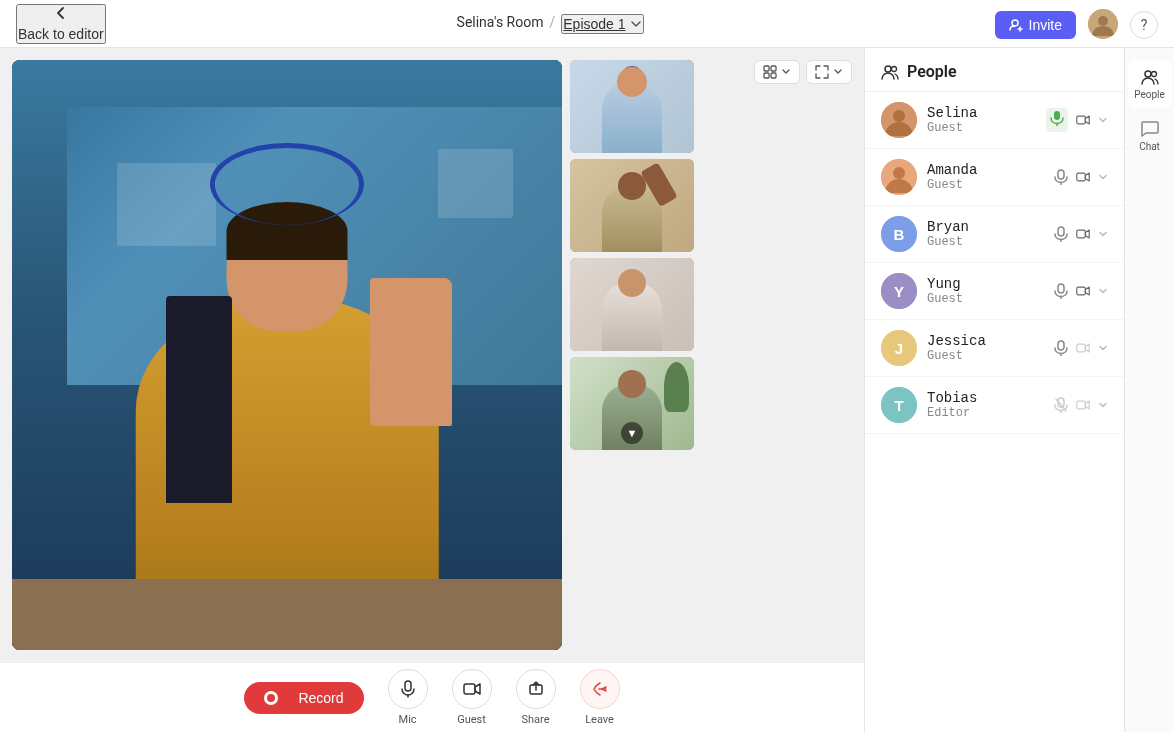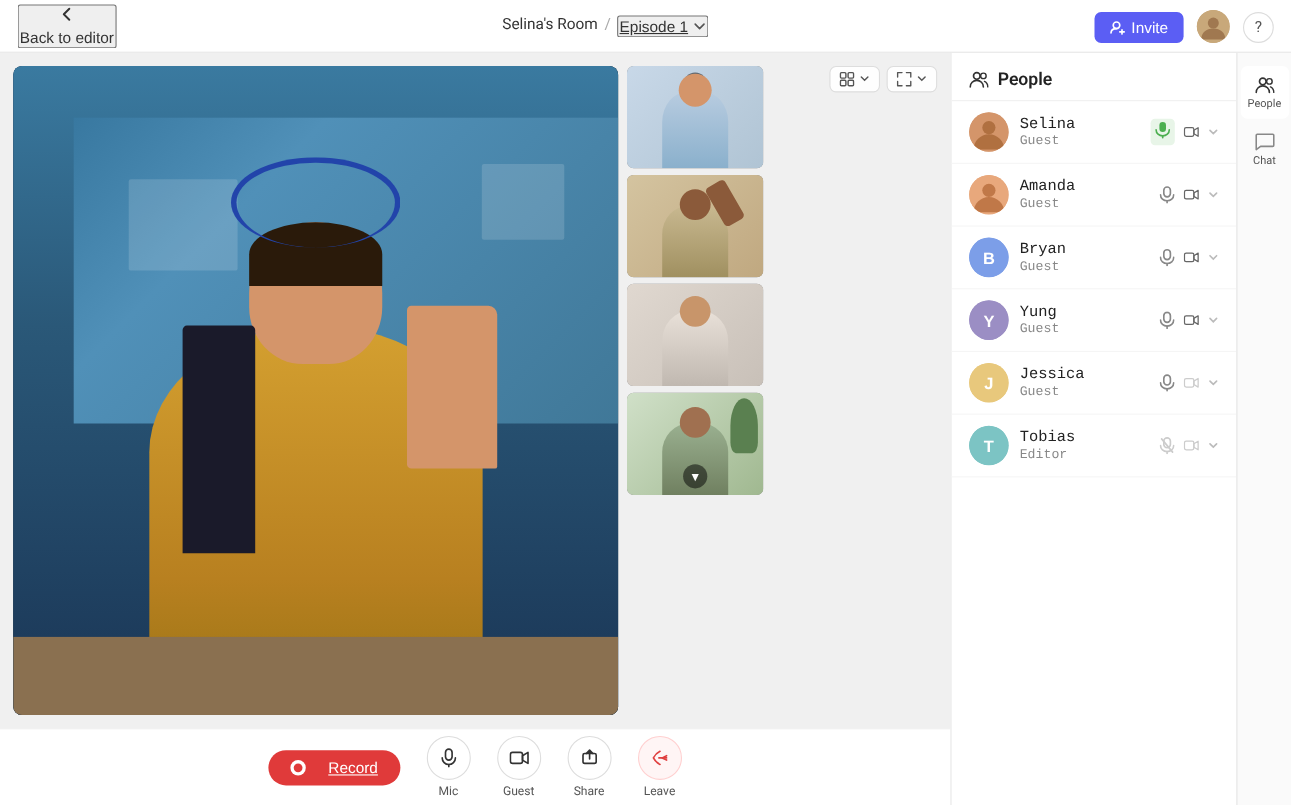--- a/index.html
+++ b/index.html
@@ -270,21 +270,20 @@
       align-items: center;
       gap: 20px;
       background: #e03a3a;
       color: #fff;
       border: none;
       border-radius: 20px;
       padding: 8px 20px;
       font-size: 14px;
       font-weight: 500;
       cursor: pointer;
-      text-decoration: underline;
     }
     .record-dot {
       width: 14px;
       height: 14px;
       background: #fff;
       border-radius: 50%;
       display: flex;
       align-items: center;
       justify-content: center;
     }

